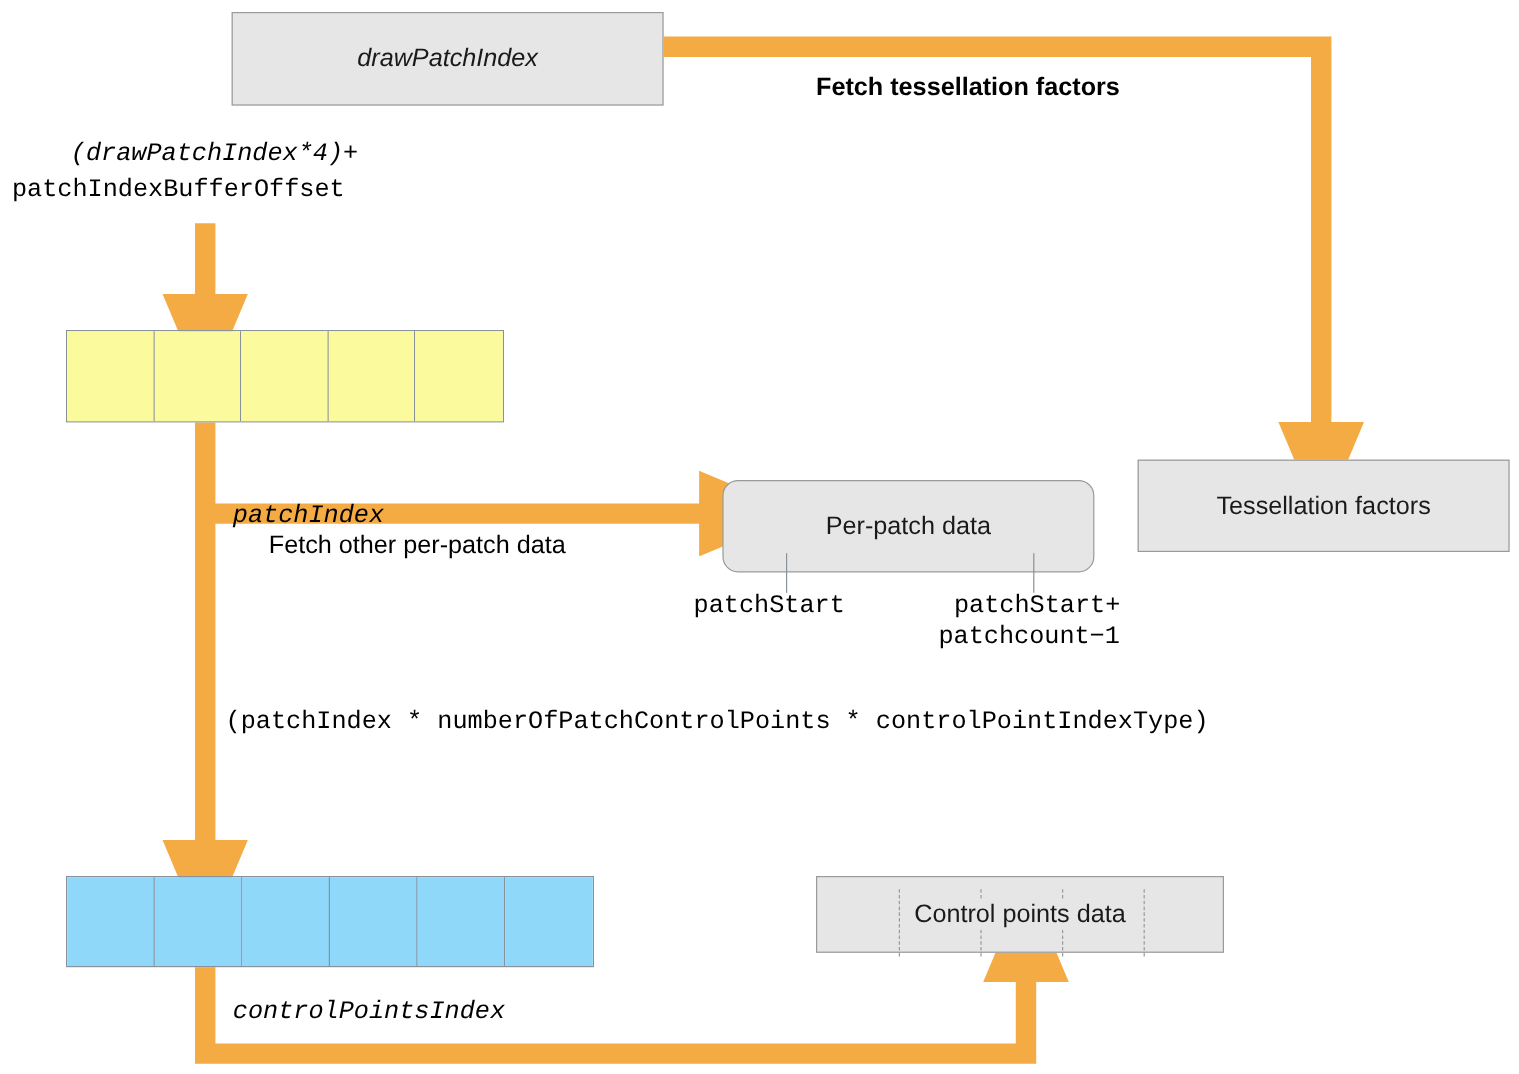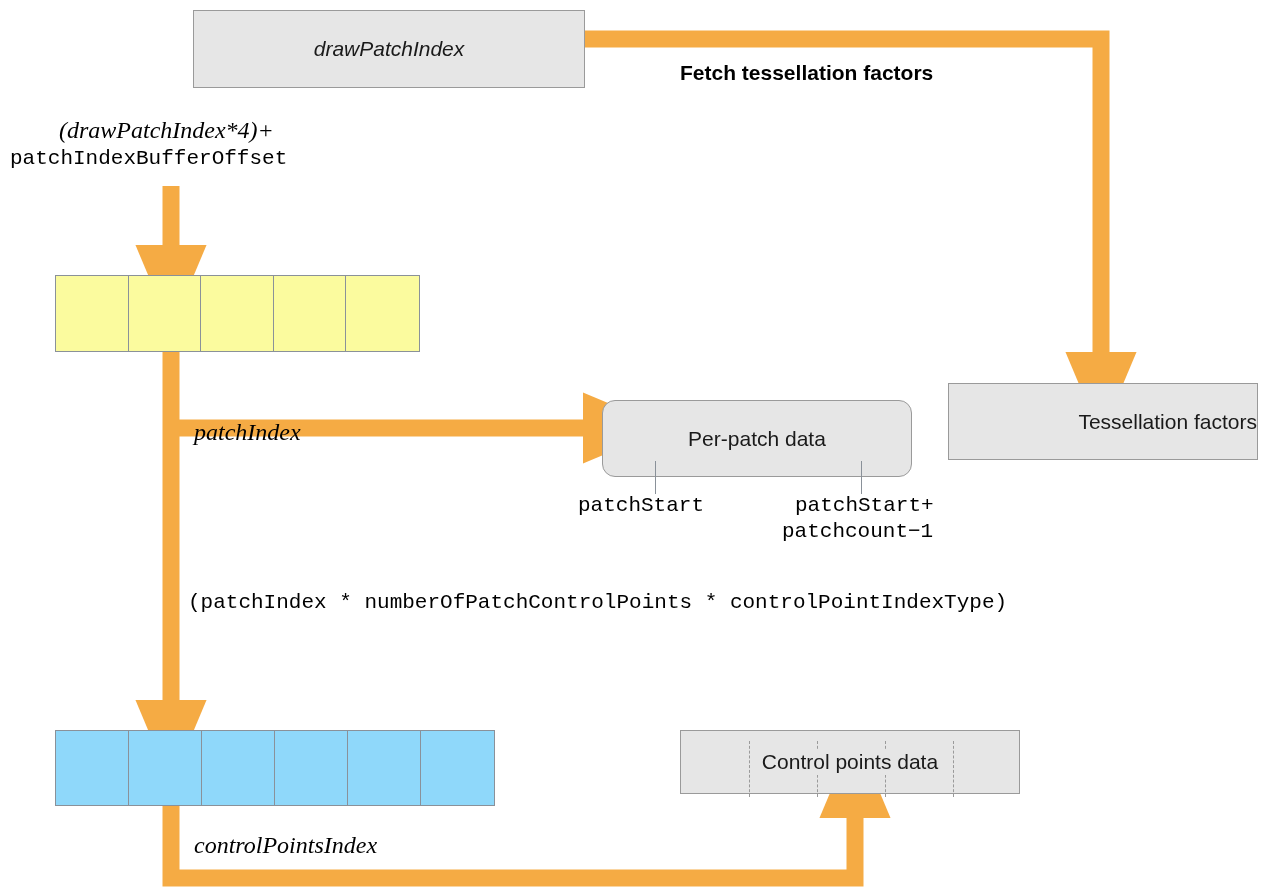--- a/index.html
+++ b/index.html
@@ -62,21 +62,21 @@
   .seg.dashed-sep {
     border-left: 1.5px dashed #9a9a9a;
   }
 
   .txt {
     position: absolute;
     white-space: pre;
     line-height: 1.22;
   }
   .txt.sans { font-family: "Liberation Sans", sans-serif; font-size: 21px; }
-  .txt.sans-i { font-family: Liberation Serif, serif; font-size: 24px; font-style: italic; }
+  .txt.sans-i { font-family: Liberation Mono, monospace; font-size: 21px; font-style: italic; }
   .txt.mono { font-family: "Liberation Mono", "DejaVu Sans Mono", monospace; font-size: 21px; }
   .txt.center { text-align: right; }
 
   .tick {
     position: absolute;
     width: 0;
     border-left: 1.5px solid #8a9199;
   }
   svg.arrows {
     position: absolute;
@@ -110,29 +110,29 @@
     <g>
       <path d="M171,352 L171,703" fill="none" stroke="#f5ab44" stroke-width="17" marker-end="url(#ahead)"></path>
       <path d="M171,428 L586,428" fill="none" stroke="#f5ab44" stroke-width="17" marker-end="url(#ahead)"></path>
     </g>
 
     <g>
       <path d="M171,806 L171,878 L855,878 L855,815" fill="none" stroke="#f5ab44" stroke-width="17" marker-end="url(#ahead)"></path>
     </g>
   </svg>
 
-  <div class="node" style="left:193px; top:10px; width:392px; height:78px;">
+  <div class="node" style="left:193px; top:10px; width:360px; height:78px;">
     <span class="node-label italic">drawPatchIndex</span>
   </div>
 
   <div class="node" style="left:602px; top:400px; width:310px; height:77px;border-radius:13px;">
     <span class="node-label">Per-patch data</span>
   </div>
 
-  <div class="node" style="left:948px; top:383px; width:310px; height:77px;justify-content:flex-end;">
+  <div class="node" style="left:948px; top:383px; width:310px; height:77px;">
     <span class="node-label">Tessellation factors</span>
   </div>
 
   <div class="node" style="left:680px; top:730px; width:340px; height:64px;">
     <span class="seg dashed-sep" style="left:68px; top:10px; height:56px;"></span>
     <span class="seg dashed-sep" style="left:136px; top:10px; height:56px;"></span>
     <span class="seg dashed-sep" style="left:204px; top:10px; height:56px;"></span>
     <span class="seg dashed-sep" style="left:272px; top:10px; height:56px;"></span>
     <span class="node-label" style="position:relative; z-index:2; background:#e6e6e6; padding:0 4px;">Control points data</span>
   </div>
@@ -159,20 +159,21 @@
 
   <span class="txt sans" style="left:680px; top:60px;font-weight:bold;">Fetch tessellation factors</span>
 
   <span class="txt sans-i" style="left:59px; top:116px;">(drawPatchIndex*4)+</span>
 
   <span class="txt mono" style="left:10px; top:146px;">patchIndexBufferOffset</span>
 
 
   <span class="txt sans-i" style="left:194px; top:378px;margin-top:40px;">patchIndex</span>
 
+  <span class="txt sans" style="left:224px; top:442px;">Fetch other per-patch data</span>
 
   <span class="txt mono" style="left:578px; top:493px;">patchStart</span>
 
   <span class="txt mono center" style="left:795px; top:493px;">patchStart+</span>
 
   <span class="txt mono center" style="left:782px; top:519px;">patchcount−1</span>
 
   <span class="txt mono" style="left:188px; top:590px;">(patchIndex * numberOfPatchControlPoints * controlPointIndexType)</span>
 
 

